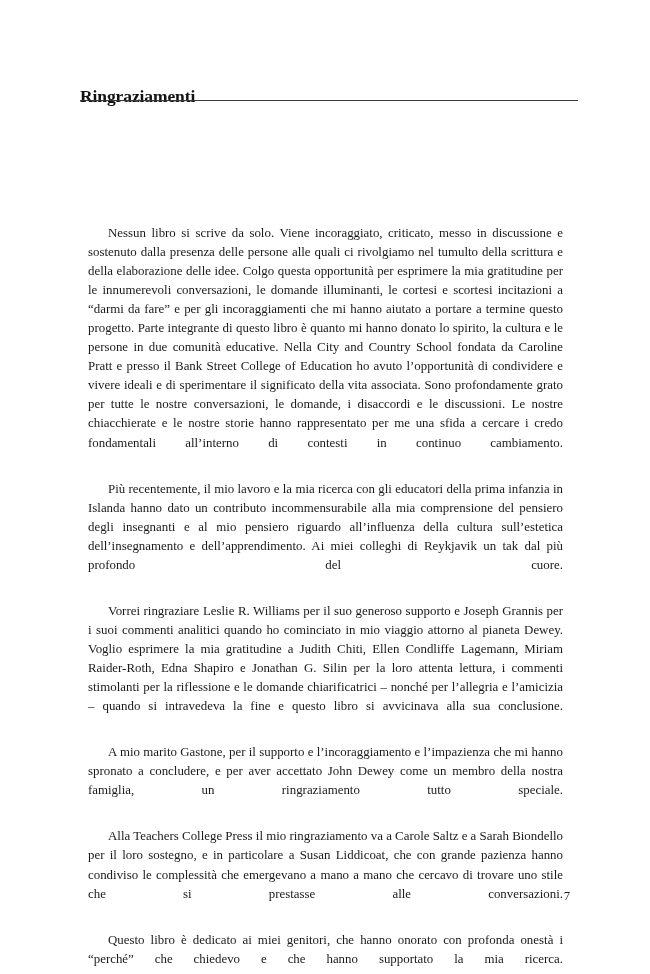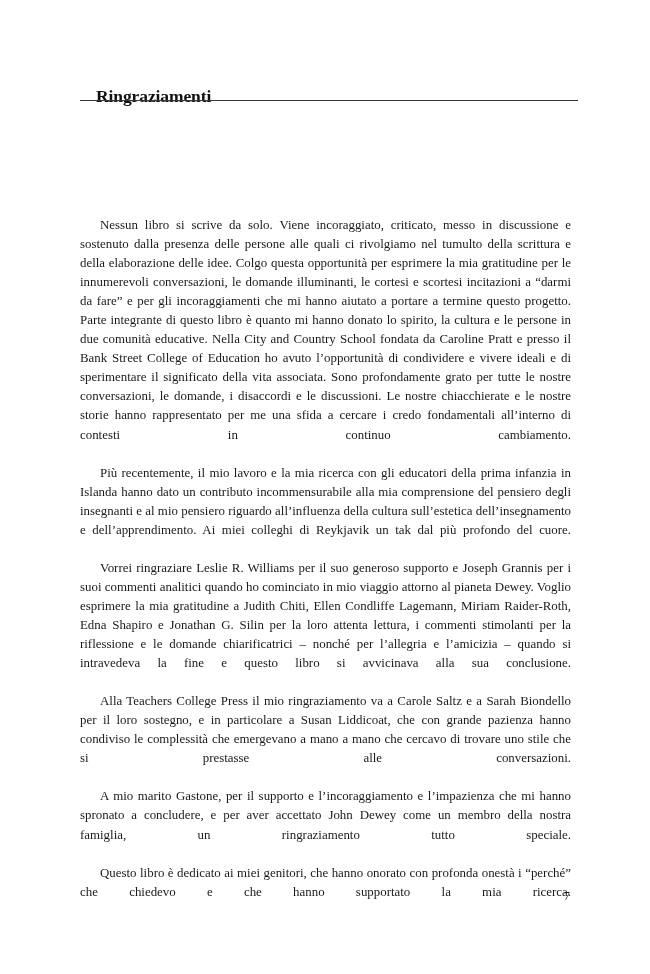--- a/index.html
+++ b/index.html
@@ -20,21 +20,21 @@
     position: absolute;
     left: 0;
     top: 0;
     width: 650px;
     height: 974px;
     background: #ffffff;
   }
 
   .chapter-heading {
     position: absolute;
-    left: 96px;
+    left: 80px;
     top: 74px;
     width: 498px;
     font-size: 17.5px;
     font-weight: bold;
     letter-spacing: -0.1px;
     color: #111111;
     line-height: 1.2;
   }
 
   .heading-rule {
@@ -54,21 +54,21 @@
     font-size: 12.9px;
     line-height: 19.05px;
     text-align: justify;
     text-justify: inter-word;
     hyphens: manual;
     -webkit-hyphens: manual;
     color: #1a1a1a;
   }
 
   .body-block p {
-    margin: 0;
+    margin: 8px;
     text-indent: 20px;
     text-align: justify;
   }
 
   .body-block p:last-child {
     text-align: justify;
   }
 
   
   .body-block p::after {
@@ -100,23 +100,23 @@
   <div class="heading-rule"></div>
 
   <div class="body-block">
 
     <p>Nessun libro si scrive da solo. Viene incoraggiato, criticato, messo in discussione e sostenuto dalla presenza delle persone alle quali ci rivolgiamo nel tumulto della scrittura e della elaborazione delle idee. Colgo questa opportunità per esprimere la mia gratitudine per le innumerevoli conversazioni, le domande illuminanti, le cortesi e scortesi incitazioni a “darmi da fare” e per gli incoraggiamenti che mi hanno aiutato a portare a termine questo progetto. Parte integrante di questo libro è quanto mi hanno donato lo spirito, la cultura e le persone in due comunità educative. Nella City and Country School fondata da Caroline Pratt e presso il Bank Street College of Education ho avuto l’opportunità di condividere e vivere ideali e di sperimentare il significato della vita associata. Sono profondamente grato per tutte le nostre conversazioni, le domande, i disaccordi e le discussioni. Le nostre chiacchierate e le nostre storie hanno rappresentato per me una sfida a cercare i credo fondamentali all’interno di contesti in continuo cambiamento.</p>
 
     <p><span>Più recentemente, il mio lavoro e la mia ricerca con gli educatori della prima infanzia in Islanda hanno dato un contributo incommensurabile alla mia comprensione del pensiero degli insegnanti e al mio pensiero riguardo all’influenza della cultura sull’estetica dell’insegnamento e dell’apprendimento. Ai miei colleghi di Reykjavik un </span><span class="ital">tak</span><span> dal più profondo del cuore.</span></p>
 
     <p>Vorrei ringraziare Leslie R. Williams per il suo generoso supporto e Joseph Grannis per i suoi commenti analitici quando ho cominciato in mio viaggio attorno al pianeta Dewey. Voglio esprimere la mia gratitudine a Judith Chiti, Ellen Condliffe Lagemann, Miriam Raider-Roth, Edna Shapiro e Jonathan G. Silin per la loro attenta lettura, i commenti stimolanti per la riflessione e le domande chiarificatrici – nonché per l’allegria e l’amicizia – quando si intravedeva la fine e questo libro si avvicinava alla sua conclusione.</p>
 
+    <p>A mio marito Gastone, per il supporto e l’incoraggiamento e l’impazienza che mi hanno spronato a concludere, e per aver accettato John Dewey come un membro della nostra famiglia, un ringraziamento tutto speciale.</p>
+
     <p>Alla Teachers College Press il mio ringraziamento va a Carole Saltz e a Sarah Biondello per il loro sostegno, e in particolare a Susan Liddicoat, che con grande pazienza hanno condiviso le complessità che emergevano a mano a mano che cercavo di trovare uno stile che si prestasse alle conversazioni.</p>
-
-    <p>A mio marito Gastone, per il supporto e l’incoraggiamento e l’impazienza che mi hanno spronato a concludere, e per aver accettato John Dewey come un membro della nostra famiglia, un ringraziamento tutto speciale.</p>
 
     <p>Questo libro è dedicato ai miei genitori, che hanno onorato con profonda onestà i “perché” che chiedevo e che hanno supportato la mia ricerca.</p>
 
   </div>
 
   <div class="folio">7</div>
 
 </div>
 
 </body></html>

